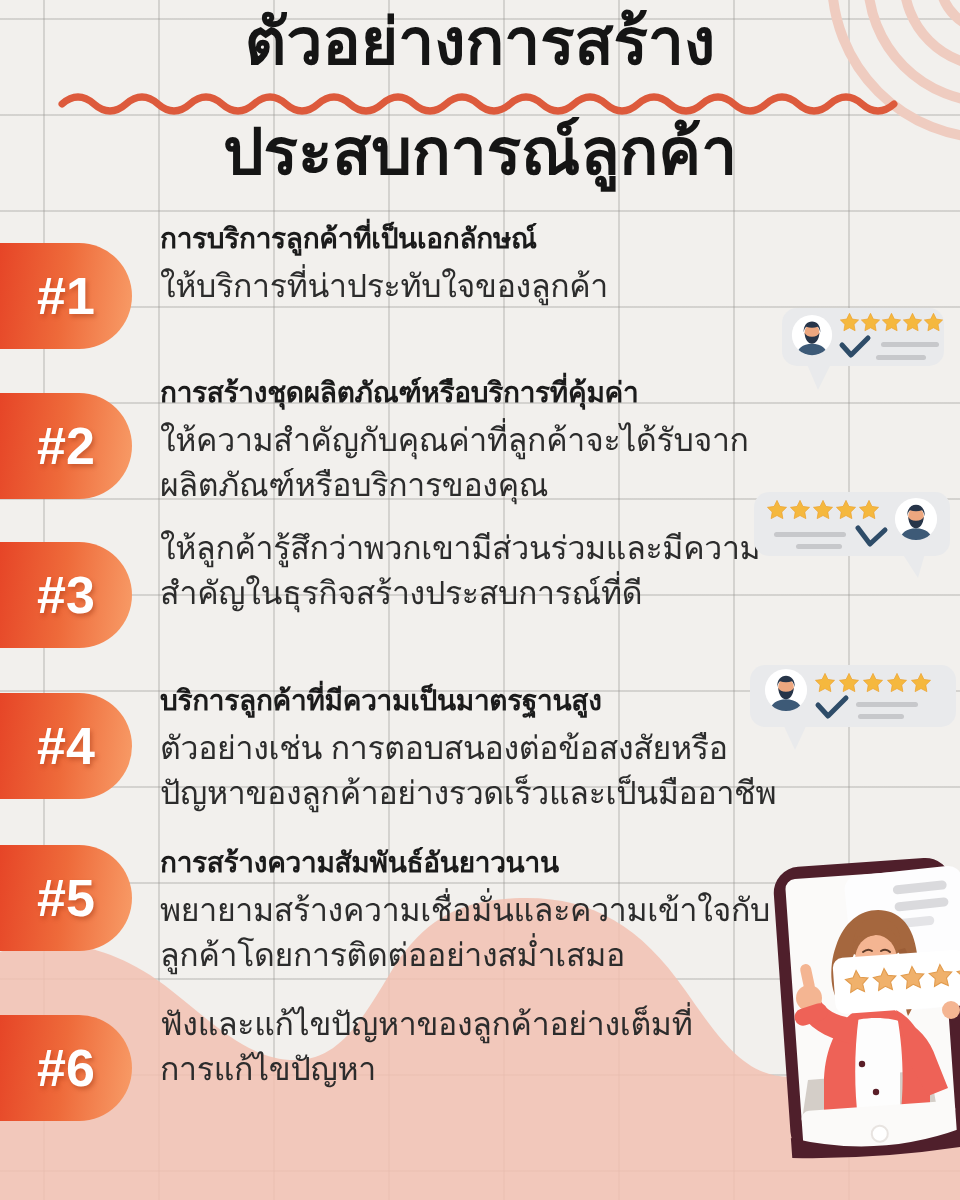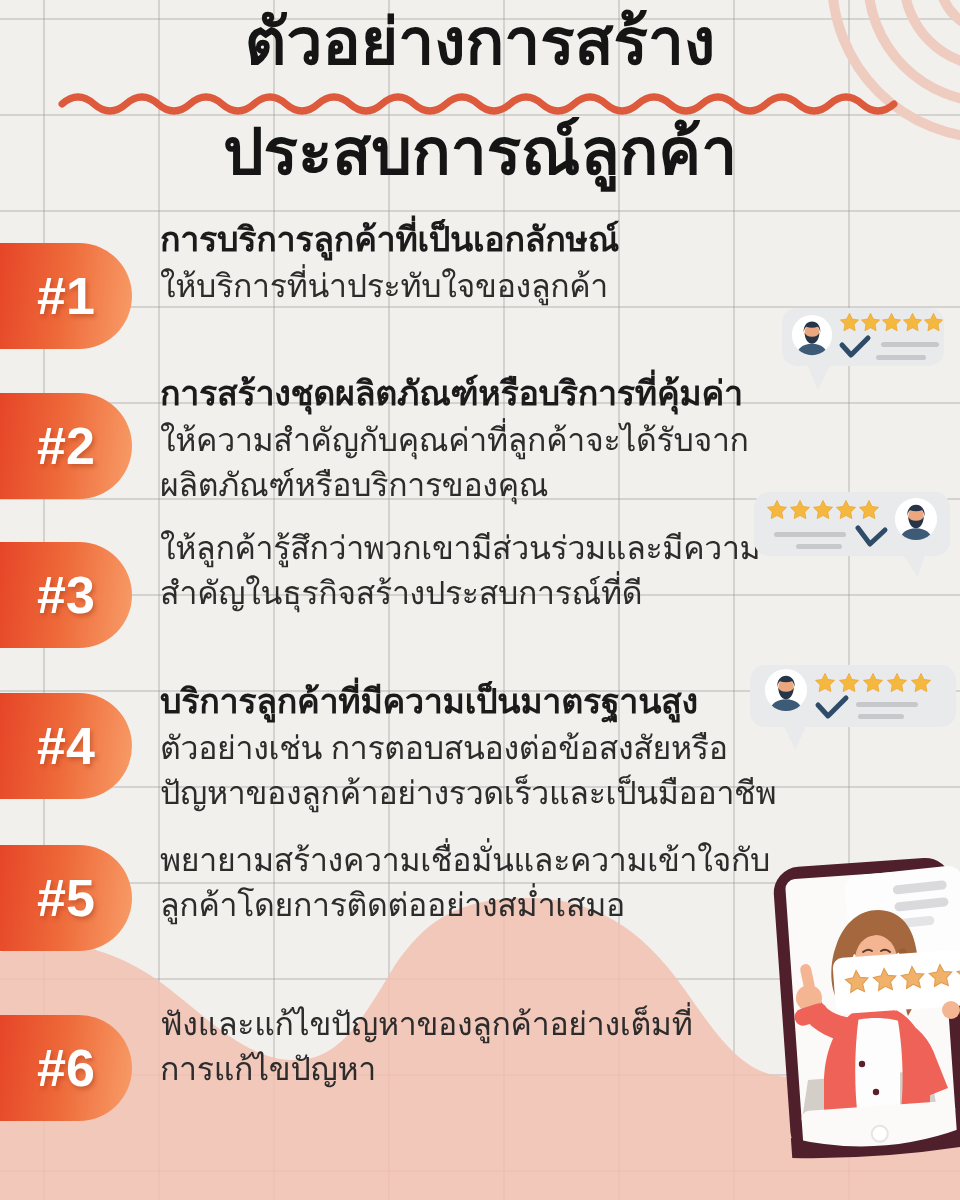--- a/index.html
+++ b/index.html
@@ -25,21 +25,21 @@
   .t2{top:104px;}
   .badge{
     position:absolute;left:0;width:132px;height:106px;z-index:2;
     border-radius:0 56px 56px 0;
     background:linear-gradient(97deg,#e64527 0%,#ee6a3a 48%,#f89d68 100%);
     display:flex;align-items:center;justify-content:center;
     color:#ffffff;font-size:52px;font-weight:700;
     text-shadow:2px 3px 4px rgba(140,40,10,.35);
   }
   .item{position:absolute;left:160px;z-index:2;}
-  .item .heading{font-size:34px;font-weight:700;line-height:50px;color:#1b1b1b;white-space:nowrap;letter-spacing:-.3px;}
+  .item .heading{font-size:28px;font-weight:700;line-height:50px;color:#1b1b1b;white-space:nowrap;letter-spacing:-.3px;}
   .item .bline{font-size:32px;font-weight:400;line-height:45px;color:#2c2c2c;white-space:nowrap;letter-spacing:-.3px;}
   .bubble{position:absolute;z-index:3;}
   #woman{position:absolute;left:752px;top:848px;z-index:4;}
 </style>
 </head>
 <body>
 
 <div class="grid"></div>
 
 <svg id="decor" width="960" height="1200" viewBox="0 0 960 1200">
@@ -107,20 +107,21 @@
 <div class="item" style="top:526px">
   <div class="bline">ให้ลูกค้ารู้สึกว่าพวกเขามีส่วนร่วมและมีความ</div>
   <div class="bline">สำคัญในธุรกิจสร้างประสบการณ์ที่ดี</div>
 </div>
 <div class="item" style="top:676px">
   <div class="heading">บริการลูกค้าที่มีความเป็นมาตรฐานสูง</div>
   <div class="bline">ตัวอย่างเช่น การตอบสนองต่อข้อสงสัยหรือ</div>
   <div class="bline">ปัญหาของลูกค้าอย่างรวดเร็วและเป็นมืออาชีพ</div>
 </div>
 <div class="item" style="top:838px">
+  <div class="heading">การสร้างความสัมพันธ์อันยาวนาน</div>
   <div class="bline">พยายามสร้างความเชื่อมั่นและความเข้าใจกับ</div>
   <div class="bline">ลูกค้าโดยการติดต่ออย่างสม่ำเสมอ</div>
 </div>
 <div class="item" style="top:1002px">
   <div class="bline">ฟังและแก้ไขปัญหาของลูกค้าอย่างเต็มที่</div>
   <div class="bline">การแก้ไขปัญหา</div>
 </div>
 
 <svg class="bubble" style="left:782px;top:300px" width="170" height="95" viewBox="0 0 170 95">
   <path d="M24 62 h26 l-14 28 z" fill="#e9eaec"></path>

